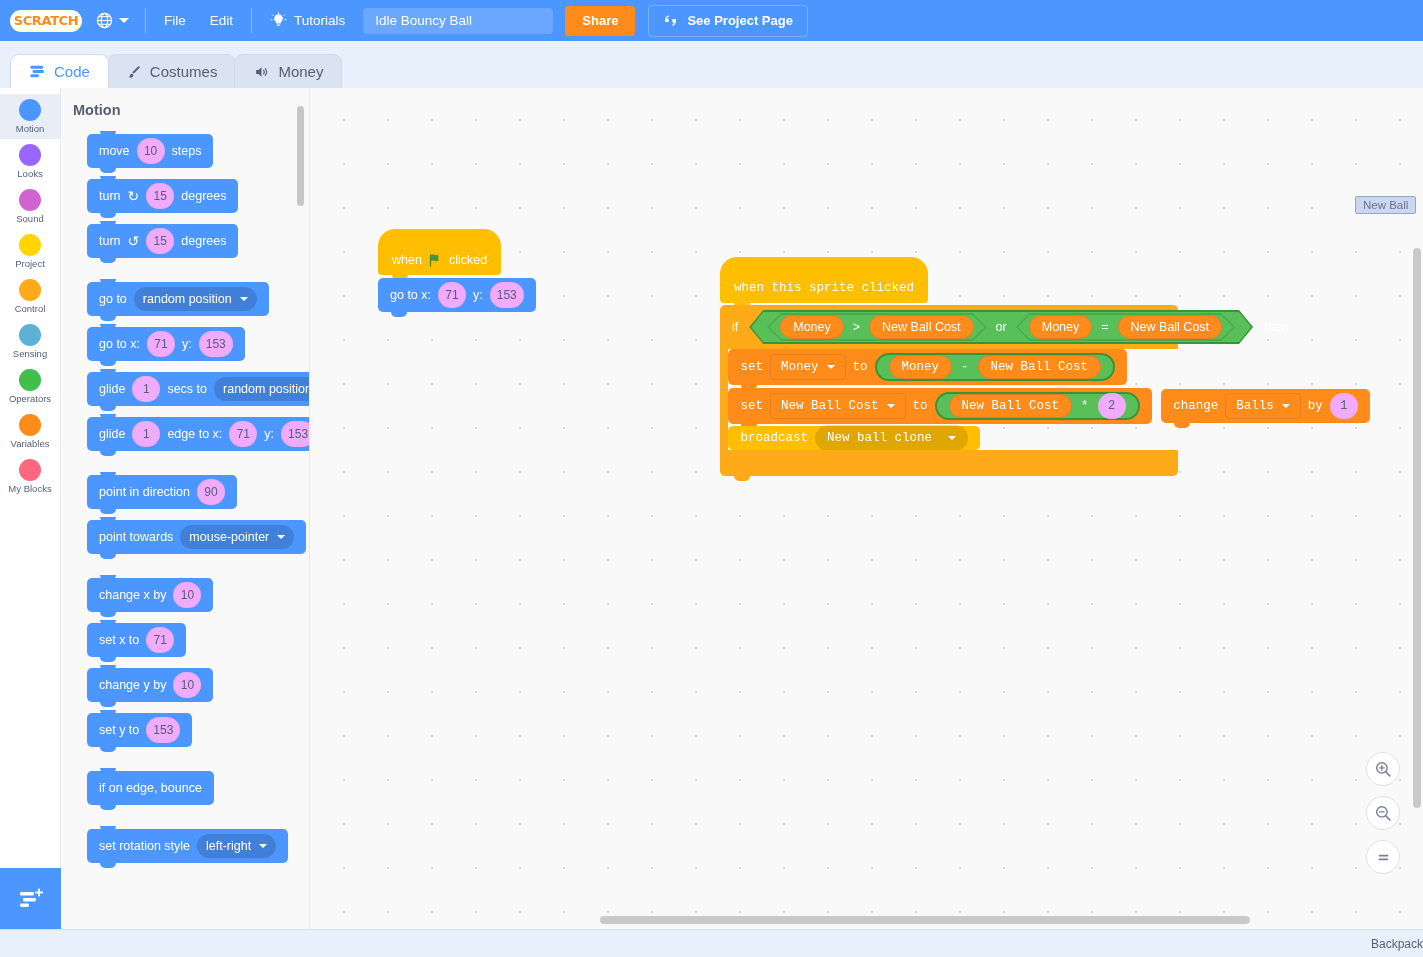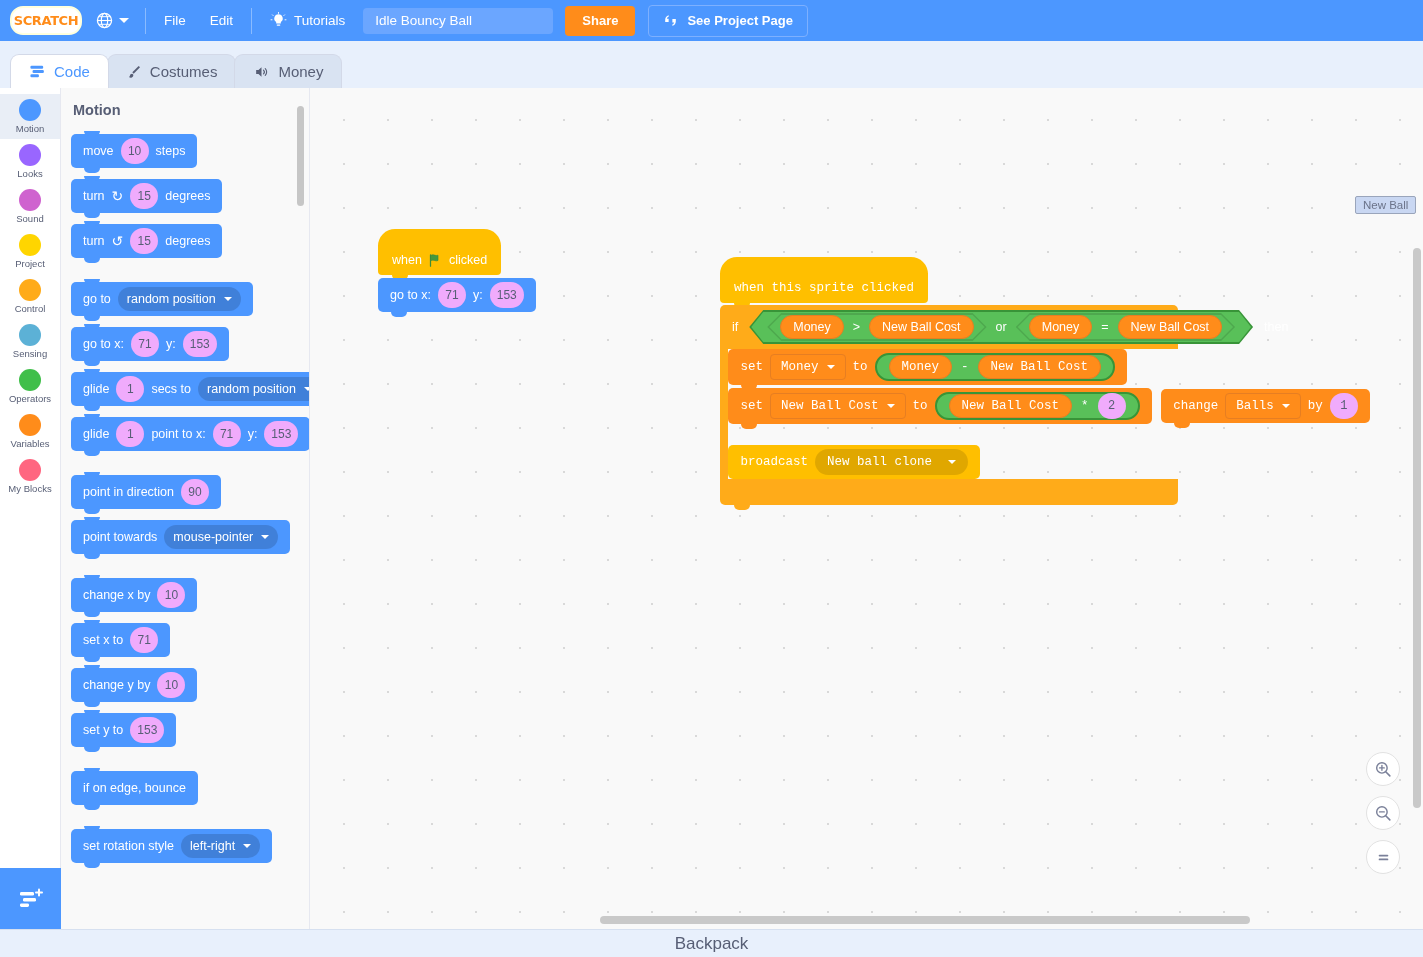--- a/index.html
+++ b/index.html
@@ -9,21 +9,21 @@
     background: #fff; overflow: hidden;
   }
   body { position: relative; }
 
   
   #menubar {
     position: absolute; top: 0; left: 0; width: 1423px; height: 41px;
     background: #4c97ff; display: flex; align-items: center;
   }
   .logo {
-    margin-left: 10px; width: 72px; height: 29px;
+    margin-left: 10px; width: 72px; height: 22px;
     background: #fff; border-radius: 13px;
     display: flex; align-items: center; justify-content: center;
     font-weight: bold; font-size: 13px; color: #ff8c1a;
     letter-spacing: -0.4px; border: 2px solid #ffd; position: relative;
     font-family: "DejaVu Sans", sans-serif;
   }
   .mb-divider { width: 1px; height: 26px; background: rgba(255,255,255,0.35); margin: 0 6px; }
   .mb-item {
     color: #fff; font-size: 13.5px; padding: 0 12px; height: 41px;
     display: flex; align-items: center; white-space: nowrap;
@@ -104,21 +104,21 @@
     background: #c6c6c6; border-radius: 4px;
   }
 
   
   .blk {
     position: relative; display: inline-flex; align-items: center;
     height: 34px; padding: 0 12px; border-radius: 5px; gap: 7px;
     color: #fff; font-size: 12.5px; white-space: nowrap;
     margin-bottom: 11px; cursor: grab;
   }
-  .blk.motion { background: #4c97ff; }
+  .blk.motion { background: #4c97ff; margin-left: 16px; }
   .blk::before {
     content: ""; position: absolute; left: 13px; top: -3px;
     width: 16px; height: 5px; border-radius: 0 0 5px 5px; background: inherit;
   }
   .blk::after {
     content: ""; position: absolute; left: 13px; bottom: -5px;
     width: 16px; height: 5px; border-radius: 0 0 5px 5px; background: inherit;
   }
   .oval-num {
     background: #f0abfc; color: #575e75; border-radius: 14px;
@@ -250,22 +250,22 @@
   }
   #canvas-hscroll {
     position: absolute; left: 290px; bottom: 5px; width: 650px; height: 8px;
     background: #c9c9c9; border-radius: 4px;
   }
 
   
   #backpack {
     position: absolute; bottom: 0; left: 0; width: 1423px; height: 28px;
     background: #e8f0fc; border-top: 1px solid #d6e0f0;
-    display: flex; align-items: center; justify-content: center;
-    color: #575e75; font-size: 17px; cursor: pointer;
+    display: flex; align-items: center; justify-content: flex-end;
+    color: #575e75; font-size: 12px; cursor: pointer;
   }
 </style>
 </head>
 <body>
 
 <div id="menubar">
   <div class="logo">SCRATCH</div>
 
   <div class="globe-wrap">
     <svg class="globe" viewBox="0 0 24 24">
@@ -438,21 +438,21 @@
         <span>secs to</span>
         <span class="drop">
           <span>random position</span>
           <span class="tri"></span>
         </span>
       </div><br>
 
       <div class="blk motion">
         <span>glide</span>
         <span class="oval-num">1</span>
-        <span>point to x:</span>
+        <span>edge to x:</span>
         <span class="oval-num">71</span>
         <span>y:</span>
         <span class="oval-num">153</span>
       </div><br>
 
       <div class="spacer-sm"></div>
 
       <div class="blk motion">
         <span>point in direction</span>
         <span class="oval-num">90</span>
@@ -601,21 +601,21 @@
             <div class="stack variables" style="height:34px; margin-top:3px;">
               <span>change</span>
               <span class="var-drop">
                 <span>Balls</span>
                 <span class="tri-w"></span>
               </span>
               <span>by</span>
               <span class="oval-num">1</span>
             </div>
 
-            <div class="stack events" style="height:34px; margin-top:21px;">
+            <div class="stack events" style="height:24px; margin-top:2px;">
               <span>broadcast</span>
               <span class="ev-drop">
                 <span>New ball clone</span>
                 <span class="tri-w"></span>
               </span>
             </div>
 
           </div>
         </div>
 

